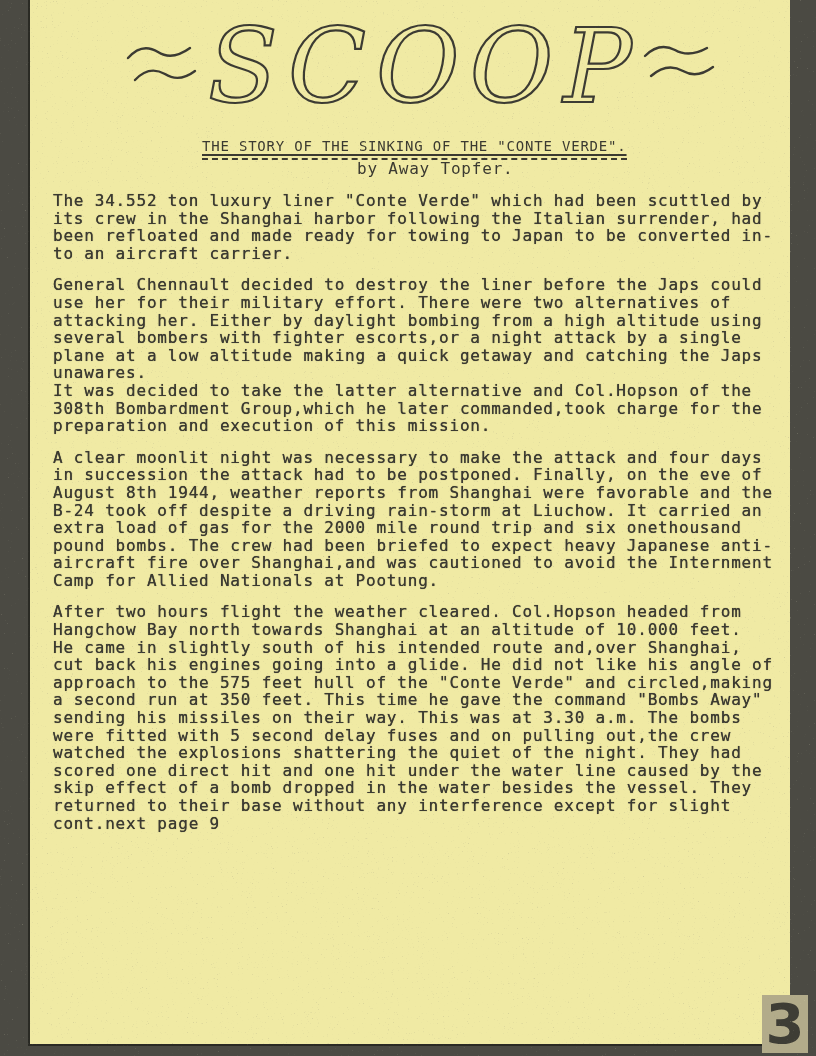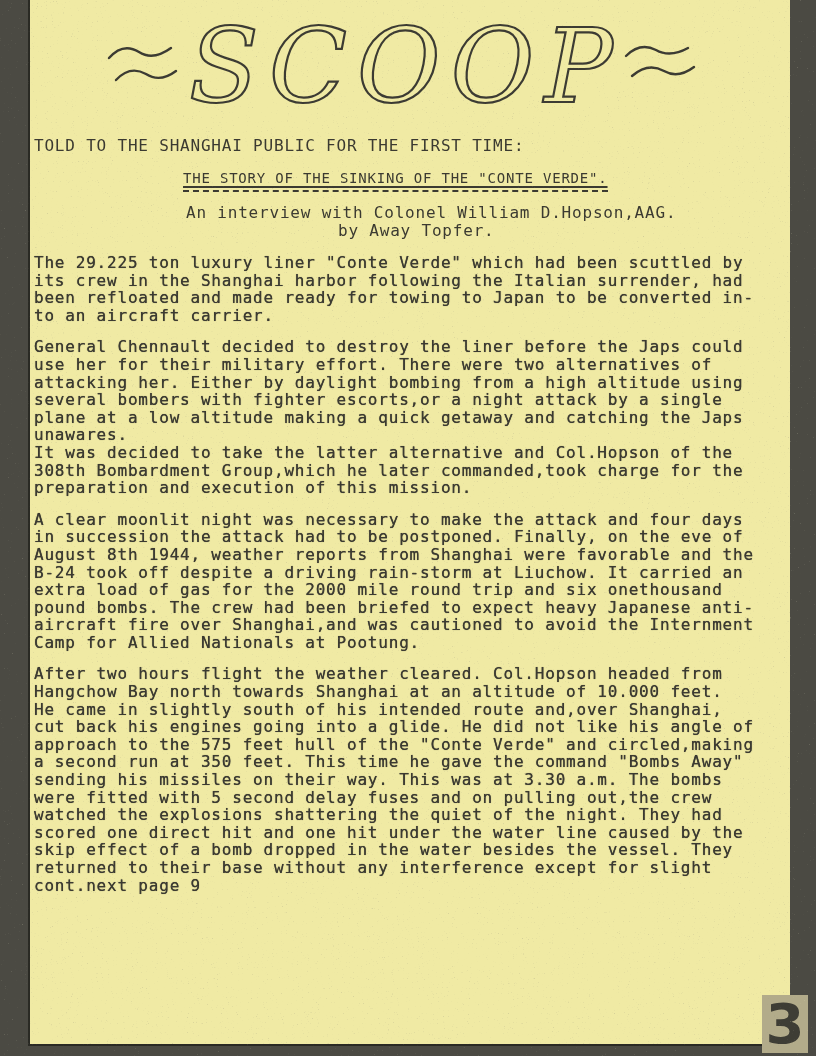--- a/index.html
+++ b/index.html
@@ -12,21 +12,21 @@
   }
   .page{
     position:absolute;left:28px;top:0;
     width:762px;height:1046px;
     background:#f0eaa4;
     border-left:2px solid #2a2a24;
     border-bottom:2px solid #2a2a24;
     box-sizing:border-box;
   }
   .content{
-    position:absolute;left:4px;top:0;right:18px;
+    position:absolute;left:23px;top:0;right:18px;
     color:#3b3a31;
   }
   .masthead{display:block;margin:6px 0 0 0;}
   .kicker{
     margin:12px 0 0 0;
     font-size:16px;line-height:20px;
     letter-spacing:0.8px;
     white-space:pre;
   }
   .headline-wrap{
@@ -91,33 +91,31 @@
         <path d="M75 52 q14 -16 30 -6 q14 9 32 -4"></path>
         <path d="M82 74 q14 -15 30 -6 q14 9 30 -3"></path>
       </g>
       <text x="372" y="96" text-anchor="middle" font-family="DejaVu Serif, serif" font-style="italic" font-size="102" letter-spacing="10" fill="none" stroke="#3c3b33" stroke-width="2.2">SCOOP</text>
       <g fill="none" stroke="#3c3b33" stroke-width="2.4" stroke-linecap="round">
         <path d="M592 50 q14 -14 30 -6 q14 8 32 -2"></path>
         <path d="M598 70 q16 -14 32 -5 q14 8 30 -4"></path>
       </g>
     </svg>
 
-    <div class="kicker">TOLD TO THE SHANGHAI PUBLIC FOR THE FIRST TIME:</div>
 
     <div>
       <div class="headline-wrap">
         <span class="headline">THE STORY OF THE SINKING OF THE "CONTE VERDE".</span>
       </div>
     </div>
 
-    <div class="byline1">An interview with Colonel William D.Hopson,AAG.</div>
     <div class="byline2">by Away Topfer.</div>
 
     <div class="article">
-        <p class="para">The 29.225 ton luxury liner "Conte Verde" which had been scuttled by
+        <p class="para">The 34.552 ton luxury liner "Conte Verde" which had been scuttled by
 its crew in the Shanghai harbor following the Italian surrender, had
 been refloated and made ready for towing to Japan to be converted in-
 to an aircraft carrier.</p>
         <p class="para">General Chennault decided to destroy the liner before the Japs could
 use her for their military effort. There were two alternatives of
 attacking her. Either by daylight bombing from a high altitude using
 several bombers with fighter escorts,or a night attack by a single
 plane at a low altitude making a quick getaway and catching the Japs
 unawares.
 It was decided to take the latter alternative and Col.Hopson of the

